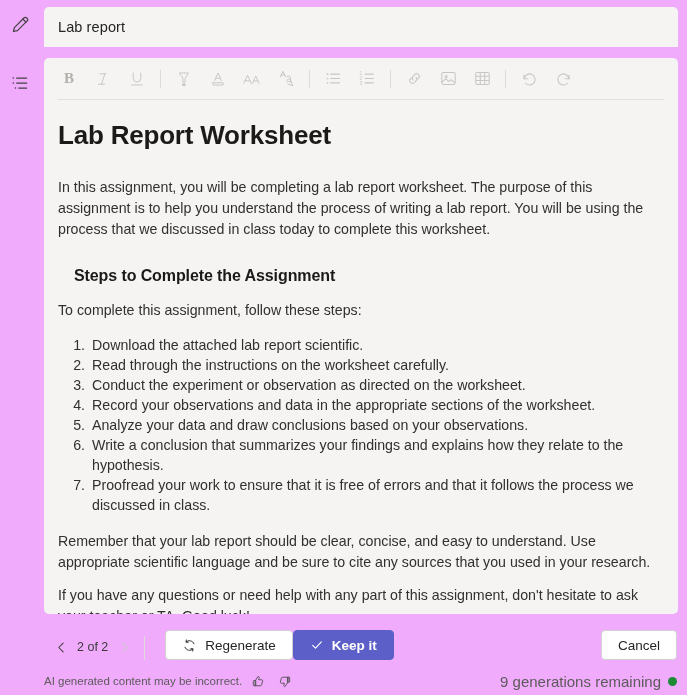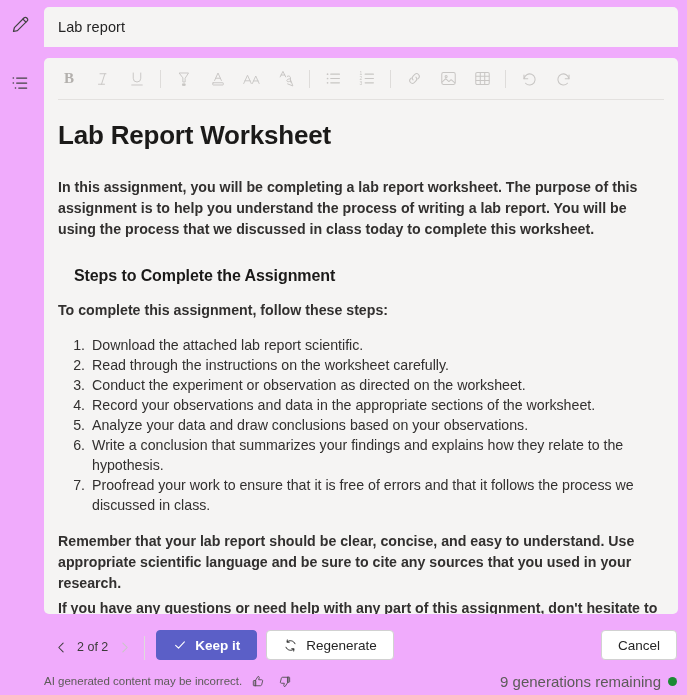--- a/index.html
+++ b/index.html
@@ -117,23 +117,22 @@
     line-height: 1.2;
     font-weight: 700;
     color: #1b1a19;
     letter-spacing: -0.1px;
   }
   .doc p {
     margin: 0 0 14px 0;
     font-size: 14.2px;
     line-height: 21px;
     color: #32302f;
-    font-weight: bold;
-  }
-  .doc p.tight { margin-bottom: 4px; }
+  }
+  .doc p.tight { margin-bottom: 12px; }
   .doc ol {
     margin: 0 0 16px 0;
     padding-left: 31px;
     font-size: 14.2px;
     line-height: 20px;
     color: #32302f;
   }
   .doc ol li {
     margin-bottom: 0px;
     padding-left: 3px;
@@ -409,37 +408,37 @@
       <span class="pager-label">2 of 2</span>
       <div class="chev disabled">
         <svg width="13" height="13" viewBox="0 0 24 24" fill="none" stroke="currentColor" stroke-width="1.9" stroke-linecap="round" stroke-linejoin="round">
           <path d="M9 4l8 8-8 8"></path>
         </svg>
       </div>
     </div>
 
     <div class="vsep"></div>
 
-    <div class="btn btn-primary">
-      <svg width="14" height="14" viewBox="0 0 24 24" fill="none" stroke="currentColor" stroke-width="1.9" stroke-linecap="round" stroke-linejoin="round">
-        <path d="M4.5 12.5l5 5 10-11"></path>
-      </svg>
-      <span>Keep it</span>
-    </div>
-
     <div class="btn btn-secondary">
       <svg width="15" height="15" viewBox="0 0 24 24" fill="none" stroke="currentColor" stroke-width="1.5" stroke-linecap="round" stroke-linejoin="round">
         <path d="M19.2 9.2A7.6 7.6 0 0 0 6.6 6.3"></path>
         <path d="M4.8 14.8a7.6 7.6 0 0 0 12.6 2.9"></path>
         <path d="M6.9 3.1L6.4 6.6l3.5.3"></path>
         <path d="M17.1 20.9l.5-3.5-3.5-.3"></path>
       </svg>
       <span>Regenerate</span>
     </div>
 
+    <div class="btn btn-primary">
+      <svg width="14" height="14" viewBox="0 0 24 24" fill="none" stroke="currentColor" stroke-width="1.9" stroke-linecap="round" stroke-linejoin="round">
+        <path d="M4.5 12.5l5 5 10-11"></path>
+      </svg>
+      <span>Keep it</span>
+    </div>
+
     <div class="btn btn-cancel">
       <span>Cancel</span>
     </div>
   </div>
 
   <div class="footer">
     <div class="footer-left">
       <span class="footer-note">AI generated content may be incorrect.</span>
       <div class="fb-icon" title="Like">
         <svg width="15" height="15" viewBox="0 0 24 24" fill="none" stroke="currentColor" stroke-width="1.35" stroke-linecap="round" stroke-linejoin="round">

